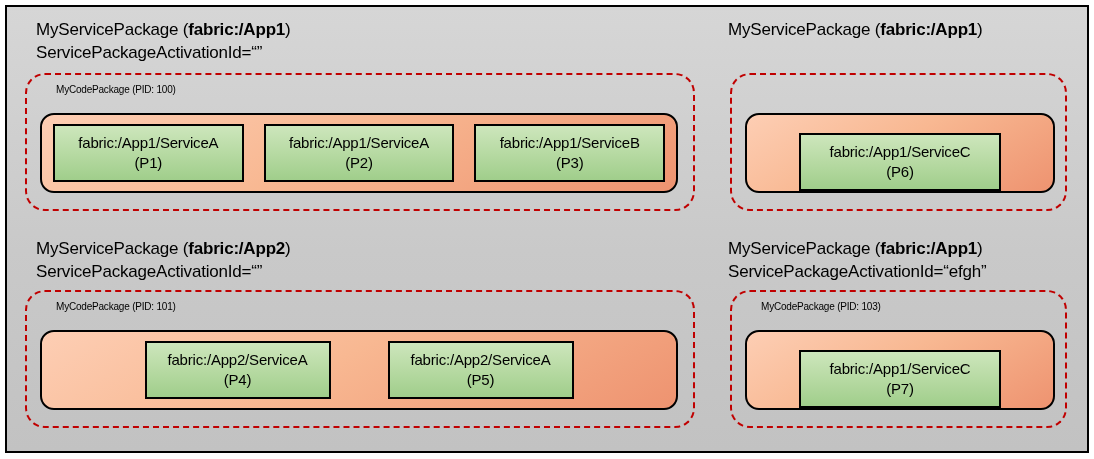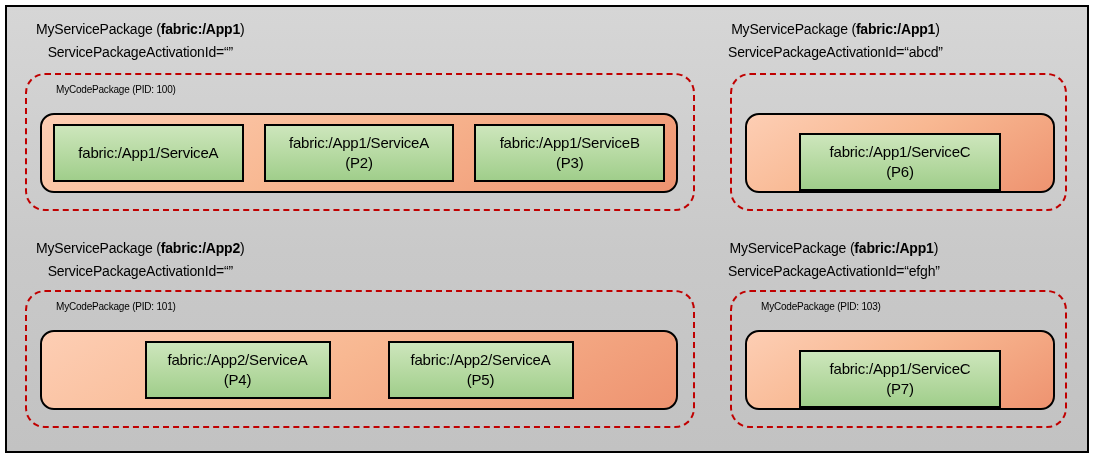--- a/index.html
+++ b/index.html
@@ -16,25 +16,24 @@
     position: absolute;
     left: 5px; top: 5px;
     width: 1084px; height: 448px;
     border: 2px solid #000;
     background: linear-gradient(180deg, #d6d6d6 0%, #c9c9c9 55%, #c2c2c2 100%);
   }
 
   
   .hdr {
     position: absolute;
-    font-size: 14px;
+    font-size: 17px;
     line-height: 23px;
     letter-spacing: -0.2px;
     white-space: nowrap;
-    text-align: center;
   }
   .hdr b { font-weight: bold; }
   .hdr.tl { left: 29px;  top: 11px;  }
   .hdr.tr { left: 721px; top: 11px;  }
   .hdr.bl { left: 29px;  top: 230px; }
   .hdr.br { left: 721px; top: 230px; }
 
   
   .red {
     position: absolute;
@@ -96,35 +95,35 @@
 
     <div class="hdr tl">
       <div><span>MyServicePackage (</span><b>fabric:/App1</b><span>)</span></div>
       <div>ServicePackageActivationId=“”</div>
     </div>
     <div class="red c-left r-top">
       <div class="cp-label">MyCodePackage (PID: 100)</div>
       <div class="orange w-left lay-3">
         <div class="g">
           <div>fabric:/App1/ServiceA</div>
+          <div>(P1)</div>
         </div>
         <div class="g">
           <div>fabric:/App1/ServiceA</div>
           <div>(P2)</div>
         </div>
         <div class="g">
           <div>fabric:/App1/ServiceB</div>
           <div>(P3)</div>
         </div>
       </div>
     </div>
 
     <div class="hdr tr">
       <div><span>MyServicePackage (</span><b>fabric:/App1</b><span>)</span></div>
-      <div>ServicePackageActivationId=“abcd”</div>
     </div>
     <div class="red c-right r-top">
       <div class="orange w-right lay-1">
         <div class="g">
           <div>fabric:/App1/ServiceC</div>
           <div>(P6)</div>
         </div>
       </div>
     </div>
 

